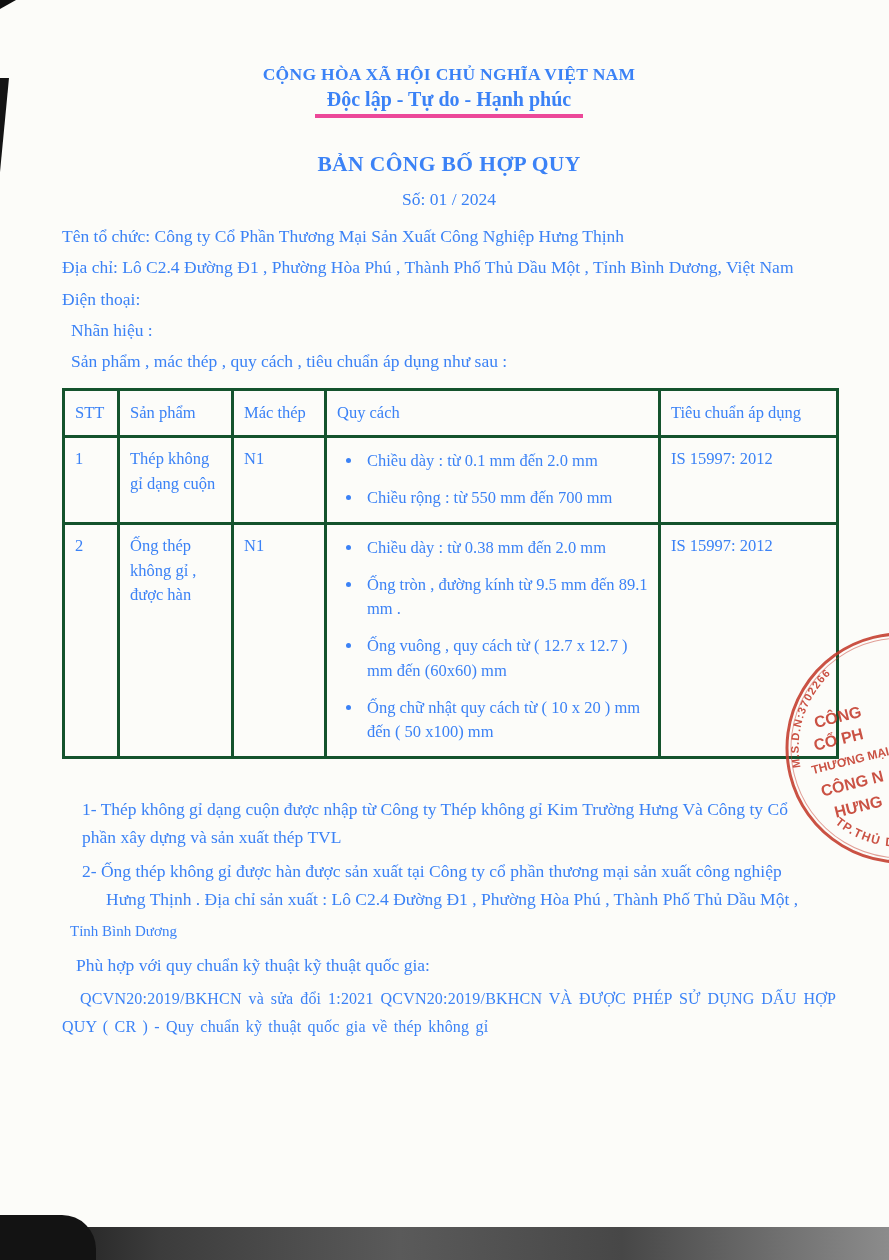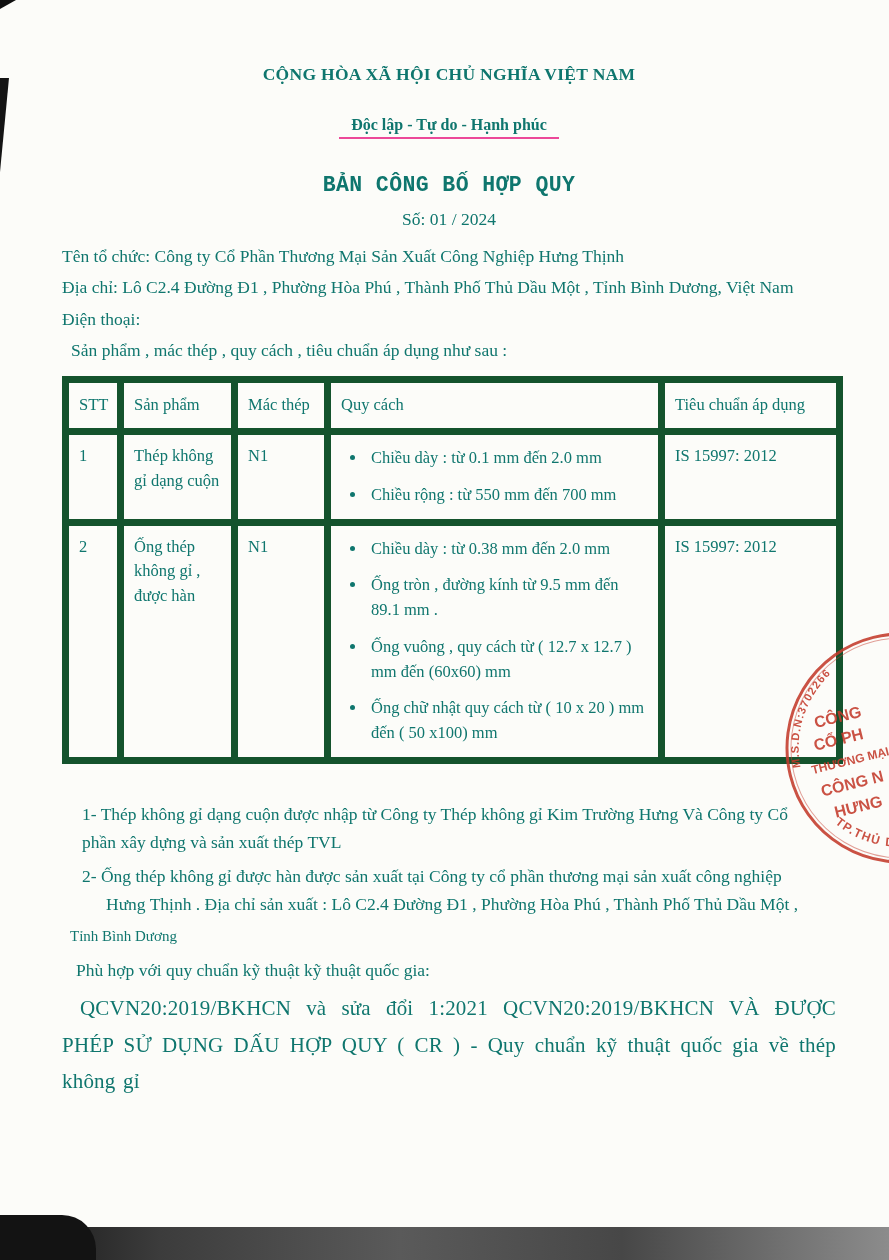--- a/index.html
+++ b/index.html
@@ -3,50 +3,50 @@
 <meta charset="utf-8">
 <style>
   html,body{margin:0;padding:0;background:#e8e8e8;}
   .page{
     position:relative;
     width:889px;height:1260px;
     margin:0 auto;
     background:#fcfcf9;
     overflow:hidden;
     font-family:"Liberation Serif", serif;
-    color:#0f766e;
+    color:#3b82f6;
   }
   .content{position:absolute;left:62px;top:64px;width:774px;}
 
   .country{margin:0;text-align:center;font-size:17.5px;font-weight:bold;letter-spacing:.3px;}
   .motto-wrap{text-align:center;margin-top:3px;}
-  .motto{display:inline-block;font-weight:bold;font-size:16px;padding:0 12px 3px;border-bottom:2px solid #ec4899;margin-top:28px;}
+  .motto{display:inline-block;font-weight:bold;font-size:20px;padding:0 12px 3px;border-bottom:4px solid #ec4899;}
 
-  .doc-title{margin:34px 0 0;text-align:center;font-family:Liberation Mono, monospace;font-weight:bold;font-size:21.5px;letter-spacing:.4px;}
+  .doc-title{margin:34px 0 0;text-align:center;font-family:Liberation Serif, serif;font-weight:bold;font-size:21.5px;letter-spacing:.4px;}
   .doc-number{margin:12px 0 0;text-align:center;font-size:17.5px;}
 
   .para{font-size:17.5px;line-height:1.62;margin:3px 0;width:760px;}
   .para.first{margin-top:12px;}
   .para.indent{margin-left:9px;}
   .bold{font-weight:bold;}
 
   table.spec{border-collapse:collapse;margin-top:12px;width:774px;table-layout:fixed;}
-  table.spec th,table.spec td{border:7px solid #14532d;padding:9px 10px;font-size:16.5px;vertical-align:top;text-align:left;font-weight:normal;line-height:1.5;}
+  table.spec th,table.spec td{border:3px solid #14532d;padding:9px 10px;font-size:16.5px;vertical-align:top;text-align:left;font-weight:normal;line-height:1.5;}
   table.spec th{padding-top:10px;padding-bottom:10px;}
   td.center,th.center{text-align:center;}
   td.spec-list ul{margin:2px 0 2px 0;padding-left:26px;}
   td.spec-list li{margin-bottom:12px;padding-left:4px;}
   td.spec-list li:last-child{margin-bottom:2px;}
 
   .notes{margin-top:36px;margin-left:20px;width:732px;font-size:17.5px;line-height:1.6;}
   .note{margin:0 0 6px;}
   .note.hanging{padding-left:24px;text-indent:-24px;}
   .province{margin:4px 0 0 8px;font-size:15px;line-height:1.6;}
   .conformity{margin:8px 0 0 14px;font-size:17.5px;line-height:1.6;}
-  .standard{margin:6px 0 0;font-size:21px;line-height:1.75;text-align:justify;text-indent:18px;width:774px;letter-spacing:.2px;word-spacing:2px;}
+  .standard{margin:6px 0 0;font-size:16px;line-height:1.75;text-align:justify;text-indent:18px;width:774px;letter-spacing:.2px;word-spacing:2px;}
 
   
   .scan-corner-top{position:absolute;top:0;left:0;width:0;height:0;border-left:16px solid #101010;border-bottom:9px solid transparent;}
   .scan-left-wedge{position:absolute;top:78px;left:0;width:0;height:0;border-top:94px solid #141414;border-right:9px solid transparent;}
   .scan-bottom{position:absolute;left:0;right:0;bottom:0;height:33px;background:linear-gradient(to right,#141414 0%,#3c3c3c 18%,#5a5a5a 45%,#474747 70%,#8c8c8c 100%);}
   .scan-bottom-left{position:absolute;left:0;bottom:0;width:96px;height:45px;background:#131313;border-top-right-radius:34px;}
 
   
   .stamp{position:absolute;top:626px;right:-134px;width:244px;height:244px;transform:rotate(-14deg);opacity:.88;}
   .stamp text{fill:#c43b2c;font-family:"Liberation Sans",sans-serif;font-weight:bold;}
@@ -62,20 +62,21 @@
     <div class="motto-wrap">
       <span class="motto">Độc lập - Tự do - Hạnh phúc</span>
     </div>
 
     <p class="doc-title">BẢN CÔNG BỐ HỢP QUY</p>
     <p class="doc-number">Số: 01 / 2024</p>
 
     <p class="para first">Tên tổ chức: Công ty Cổ Phần Thương Mại Sản Xuất Công Nghiệp Hưng Thịnh</p>
     <p class="para">Địa chỉ: Lô C2.4 Đường Đ1 , Phường Hòa Phú , Thành Phố Thủ Dầu Một , Tỉnh Bình Dương, Việt Nam</p>
     <p class="para">Điện thoại:</p>
+    <p class="para indent">Nhãn hiệu :</p>
     <p class="para indent">Sản phẩm , mác thép , quy cách , tiêu chuẩn áp dụng như sau :</p>
 
     <table class="spec">
       <colgroup>
         <col style="width:55px">
           <col style="width:114px">
           <col style="width:93px">
           <col style="width:334px">
           <col style="width:178px">
       </colgroup>

